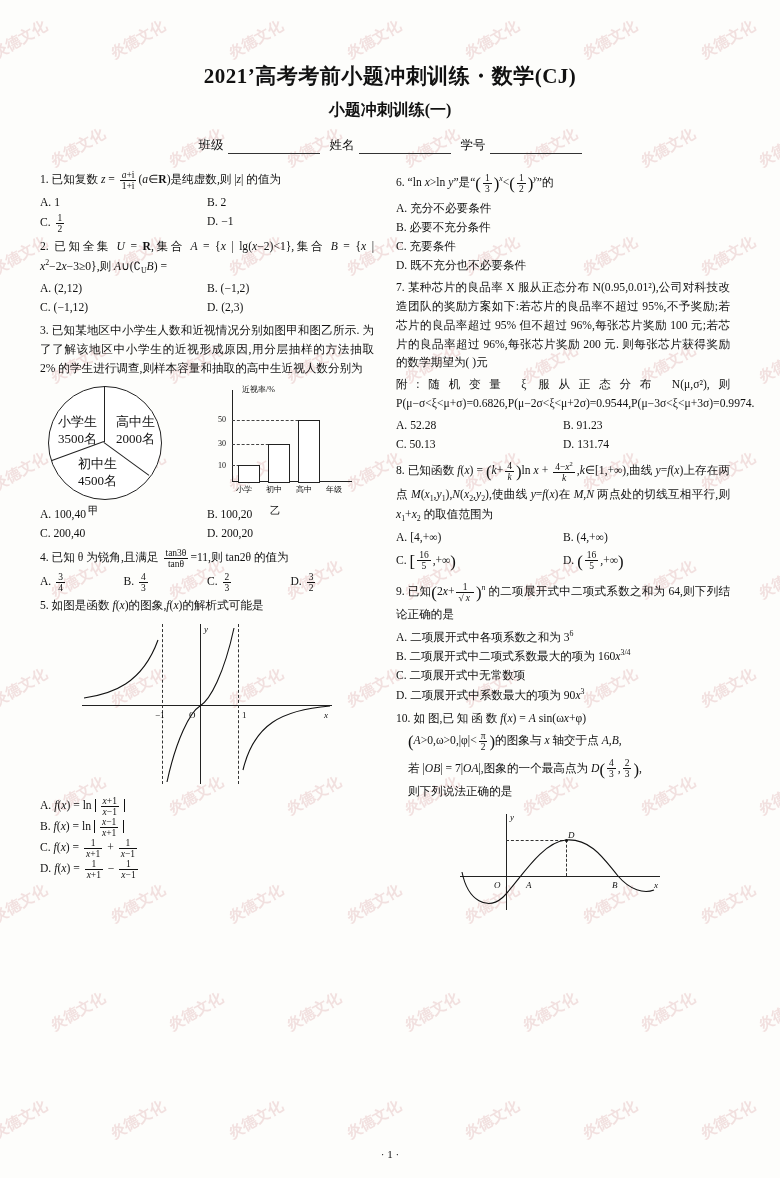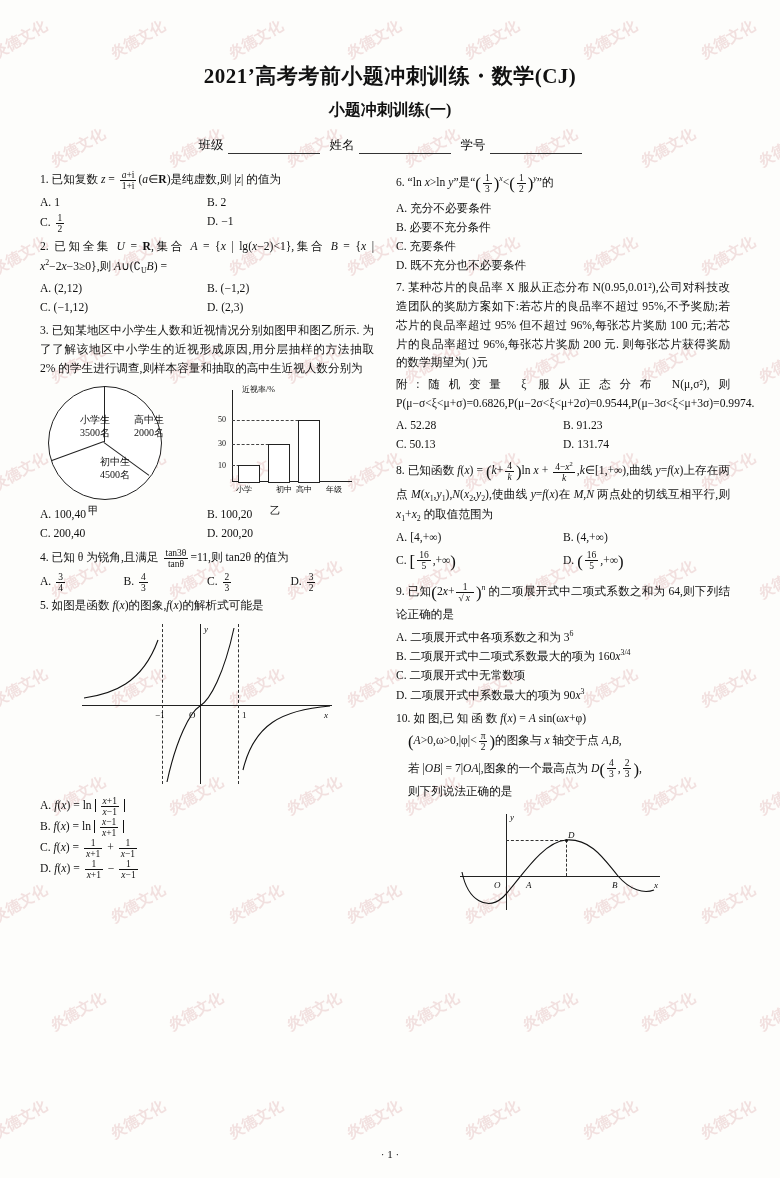--- a/index.html
+++ b/index.html
@@ -43,21 +43,21 @@
   .bigpar{font-size:1.45em;vertical-align:-.18em;}
   .sqrt{border-top:1px solid #111;padding:0 2px;}
 
   
   .figwrap{display:flex;gap:10px;align-items:flex-end;margin:6px 0 4px 0;}
   .pie{position:relative;width:150px;height:118px;}
   .piecircle{position:absolute;left:8px;top:2px;width:112px;height:112px;border-radius:50%;
       background:conic-gradient(#fff 0deg 126deg,#fff 126deg 198deg,#fff 198deg 360deg);
       border:1px solid #222;}
   .pieline{position:absolute;background:#222;height:1px;transform-origin:0 0;}
-  .pielbl{position:absolute;font-size:10px;text-align:right;line-height:1.25;}
+  .pielbl{position:absolute;font-size:13px;text-align:left;line-height:1.25;}
   .piecap{position:absolute;left:48px;top:118px;font-size:10.5px;}
   .bar{position:relative;width:158px;height:118px;}
   .barcap{position:absolute;left:70px;top:118px;font-size:10.5px;}
   .axis{position:absolute;background:#222;}
   .bbar{position:absolute;border:1px solid #222;background:#fff;}
   .btick{position:absolute;font-size:8px;}
   .dash{position:absolute;border-top:1px dashed #444;}
 
   
   .graph{position:relative;width:270px;height:170px;margin:4px auto 6px auto;}
@@ -228,21 +228,21 @@
             <div class="btick" style="left:18px;top:30px;">50</div>
             <div class="btick" style="left:18px;top:54px;">30</div>
             <div class="btick" style="left:18px;top:76px;">10</div>
             <div class="dash" style="left:32px;top:36px;width:86px;"></div>
             <div class="dash" style="left:32px;top:60px;width:56px;"></div>
             <div class="dash" style="left:32px;top:81px;width:26px;"></div>
             <div class="bbar" style="left:38px;top:81px;width:20px;height:16px;"></div>
             <div class="bbar" style="left:68px;top:60px;width:20px;height:37px;"></div>
             <div class="bbar" style="left:98px;top:36px;width:20px;height:61px;"></div>
             <div class="btick" style="left:36px;top:100px;">小学</div>
-            <div class="btick" style="left:76px;top:100px;">初中</div>
+            <div class="btick" style="left:66px;top:100px;">初中</div>
             <div class="btick" style="left:96px;top:100px;">高中</div>
             <div class="btick" style="left:126px;top:100px;">年级</div>
             <div class="barcap">乙</div>
           </div>
         </div>
 
         <div class="opts">
           <div class="opt">A. 100,40</div>
           <div class="opt">B. 100,20</div>
           <div class="opt">C. 200,40</div>

